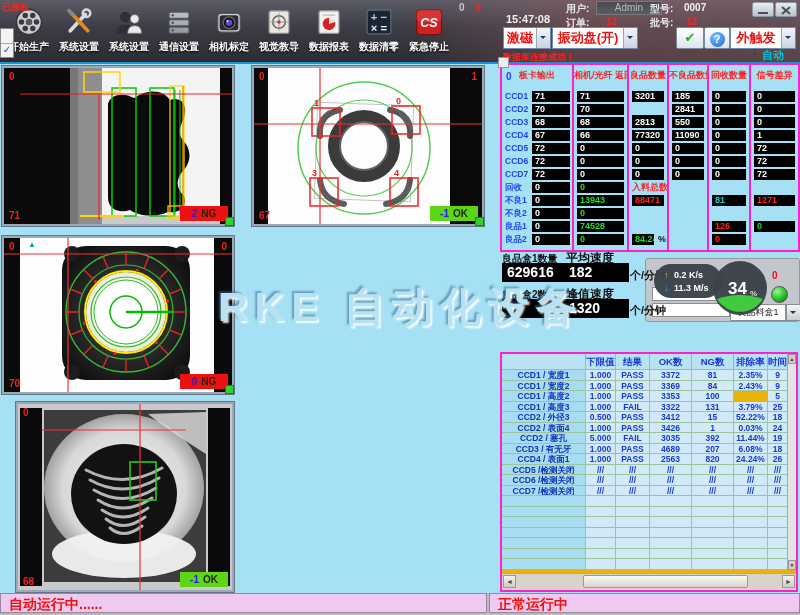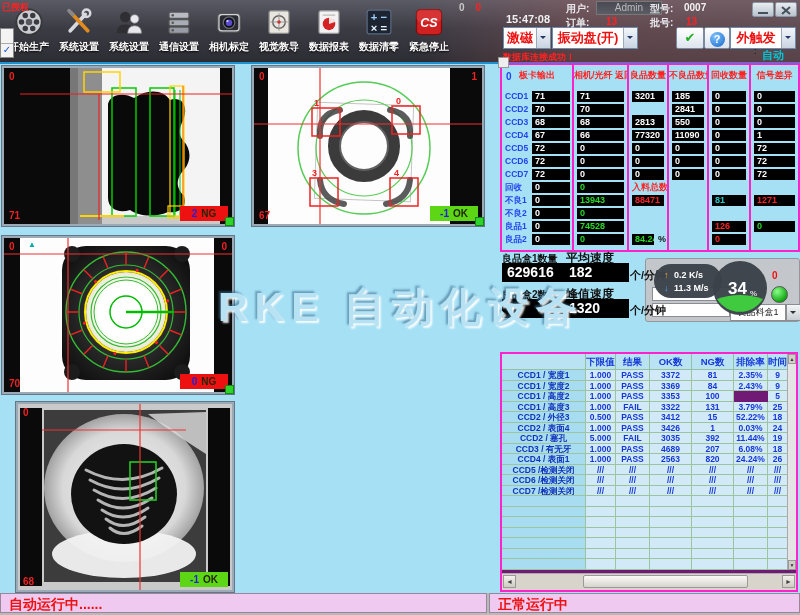--- a/index.html
+++ b/index.html
@@ -89,21 +89,21 @@
   .wp-ddarr::after{content:"";position:absolute;left:3px;top:6px;border:3px solid transparent;border-top-color:#333;}
   .led{position:absolute;left:771px;top:286px;width:15px;height:15px;border-radius:50%;z-index:3;
      background:radial-gradient(circle at 35% 30%,#8aff8a,#16a816 70%,#0c660c);border:1px solid #555;}
   .led-count{position:absolute;left:772px;top:270px;color:#ee1111;font-size:10px;font-weight:bold;z-index:3;}
   .netw{position:absolute;left:642px;top:254px;z-index:60;pointer-events:none;}
   
   .watermark{position:absolute;left:218px;top:280px;z-index:45;pointer-events:none;
      font-size:41px;font-weight:bold;letter-spacing:7px;color:#b7e2f3;white-space:nowrap;
      text-shadow:2px 2px 2px rgba(255,255,255,.9), -2px -2px 2px rgba(55,105,140,.55);}
   
-  .qtable{position:absolute;left:500px;top:352px;width:298px;height:240px;border:2px solid #ff22cc;background:#701a75;box-sizing:border-box;}
+  .qtable{position:absolute;left:500px;top:352px;width:298px;height:240px;border:2px solid #ff22cc;background:#eab308;box-sizing:border-box;}
   .qt-head{display:flex;height:16px;background:#b9e3f3;}
   .qt-hc{box-sizing:border-box;border-right:1px solid #93bfA3;border-bottom:1px solid #93bfa3;
      color:#1538d8;font-weight:bold;font-size:9.5px;text-align:center;line-height:15px;white-space:nowrap;overflow:hidden;}
   .qt-body{height:200px;overflow:hidden;}
   .qt-row{display:flex;height:10.5px;}
   .qt-c{box-sizing:border-box;border-right:1px solid #9bc49f;border-bottom:1px solid #9bc49f;background:#d2eaf8;
      color:#1538d8;font-weight:bold;font-size:8.5px;text-align:center;line-height:10px;white-space:nowrap;overflow:hidden;}
   .qt-label{background:#a8dcf0;color:#1133bb;}
   .vsb{position:absolute;right:0px;top:0px;width:8px;height:216px;background:#e4e4e4;border-left:1px solid #aaa;}
   .vsb .vbtn{position:absolute;left:0;width:8px;height:10px;background:#d2cfc8;border:1px solid #999;

